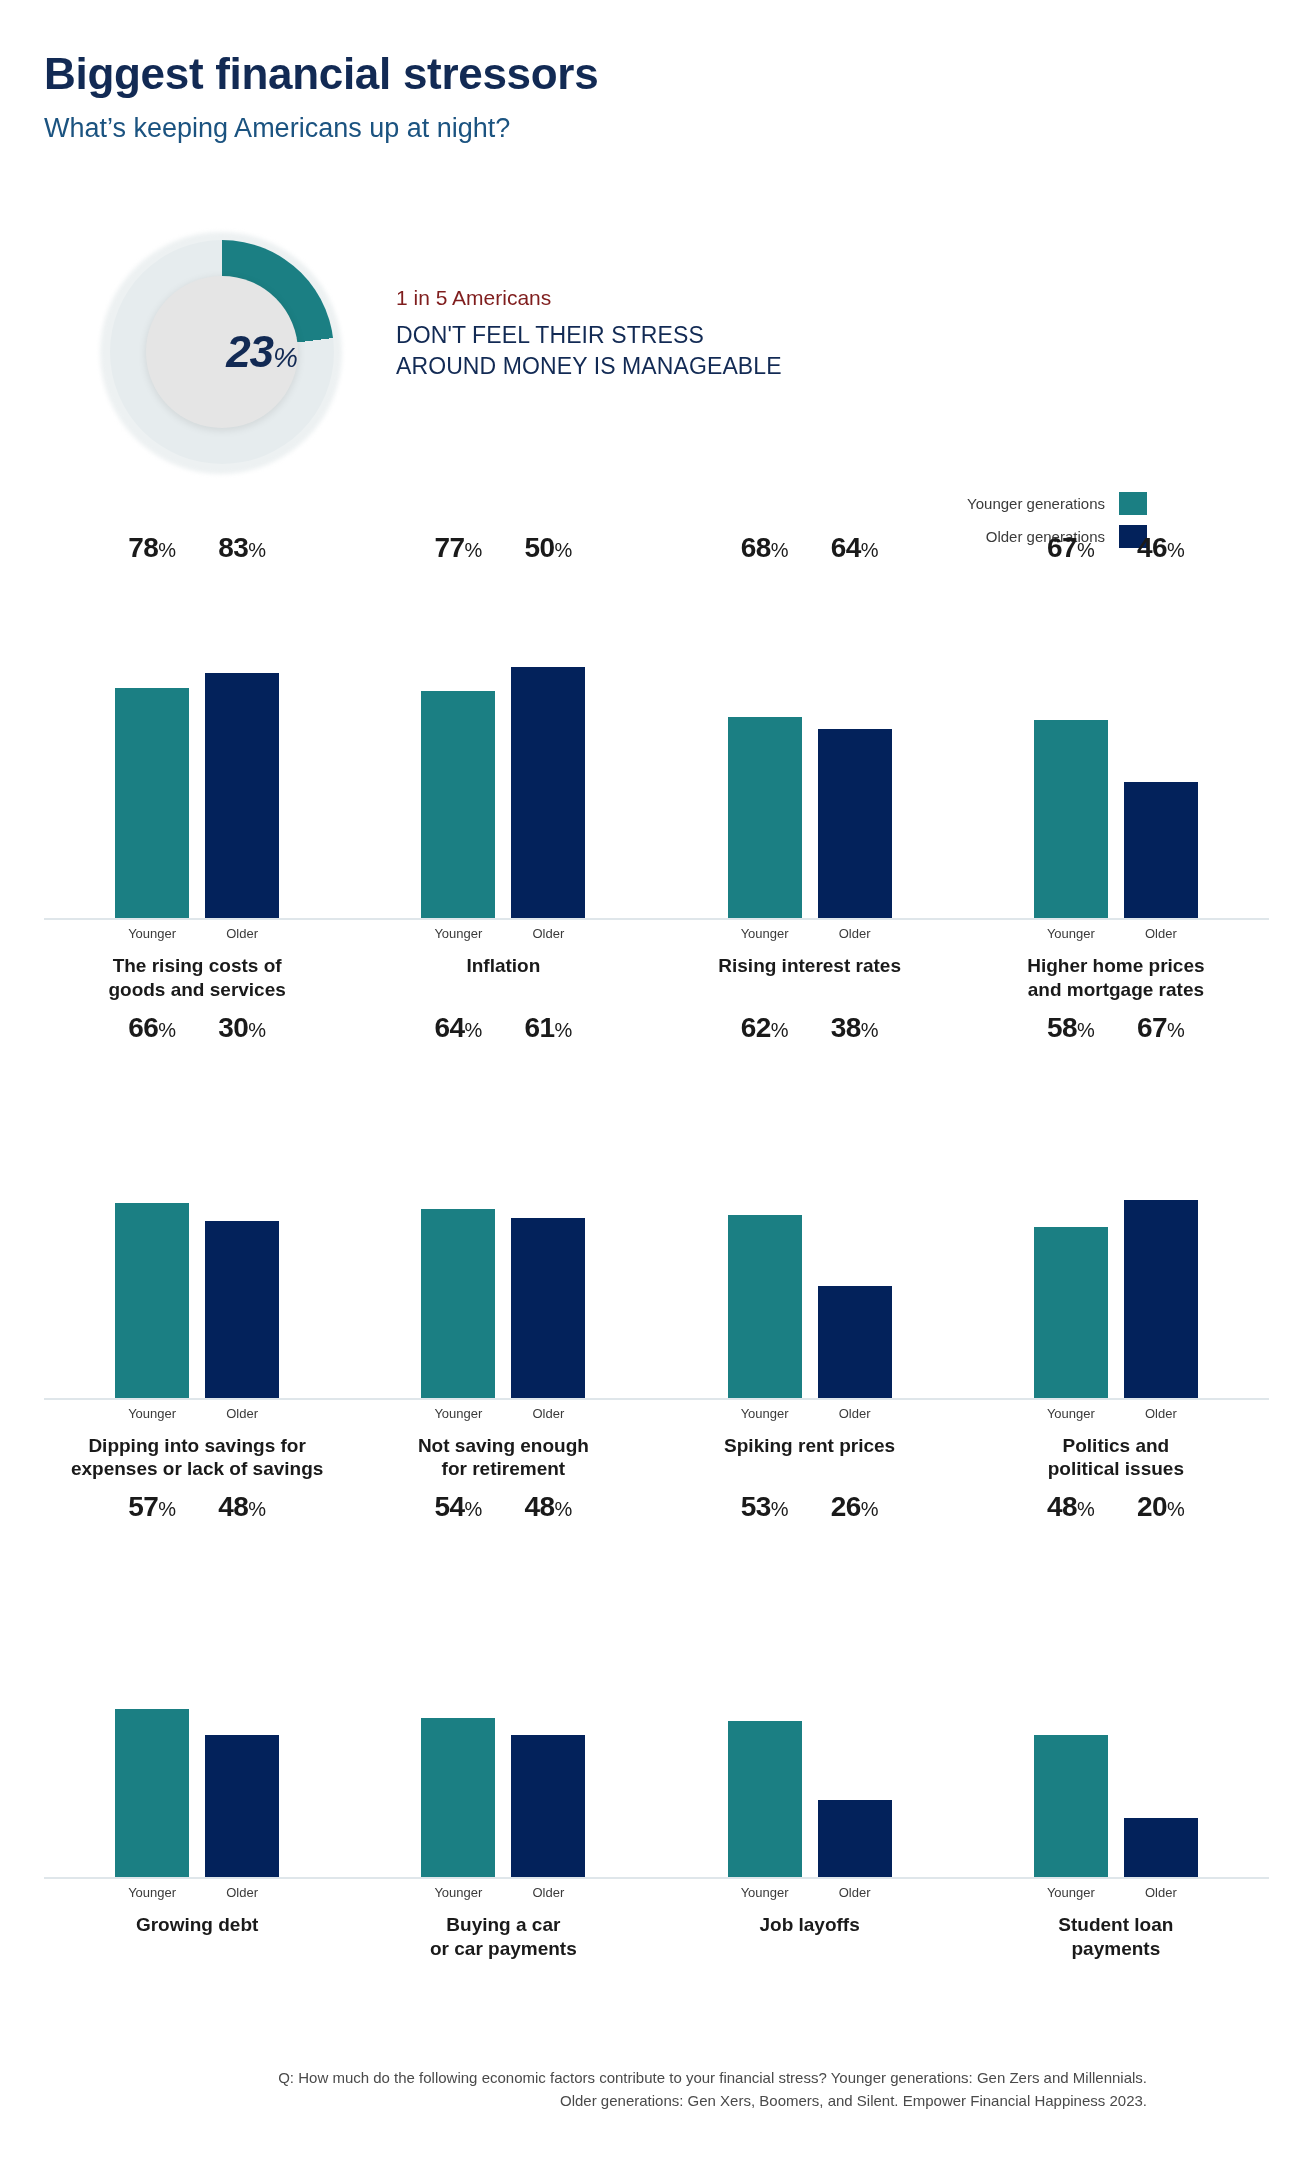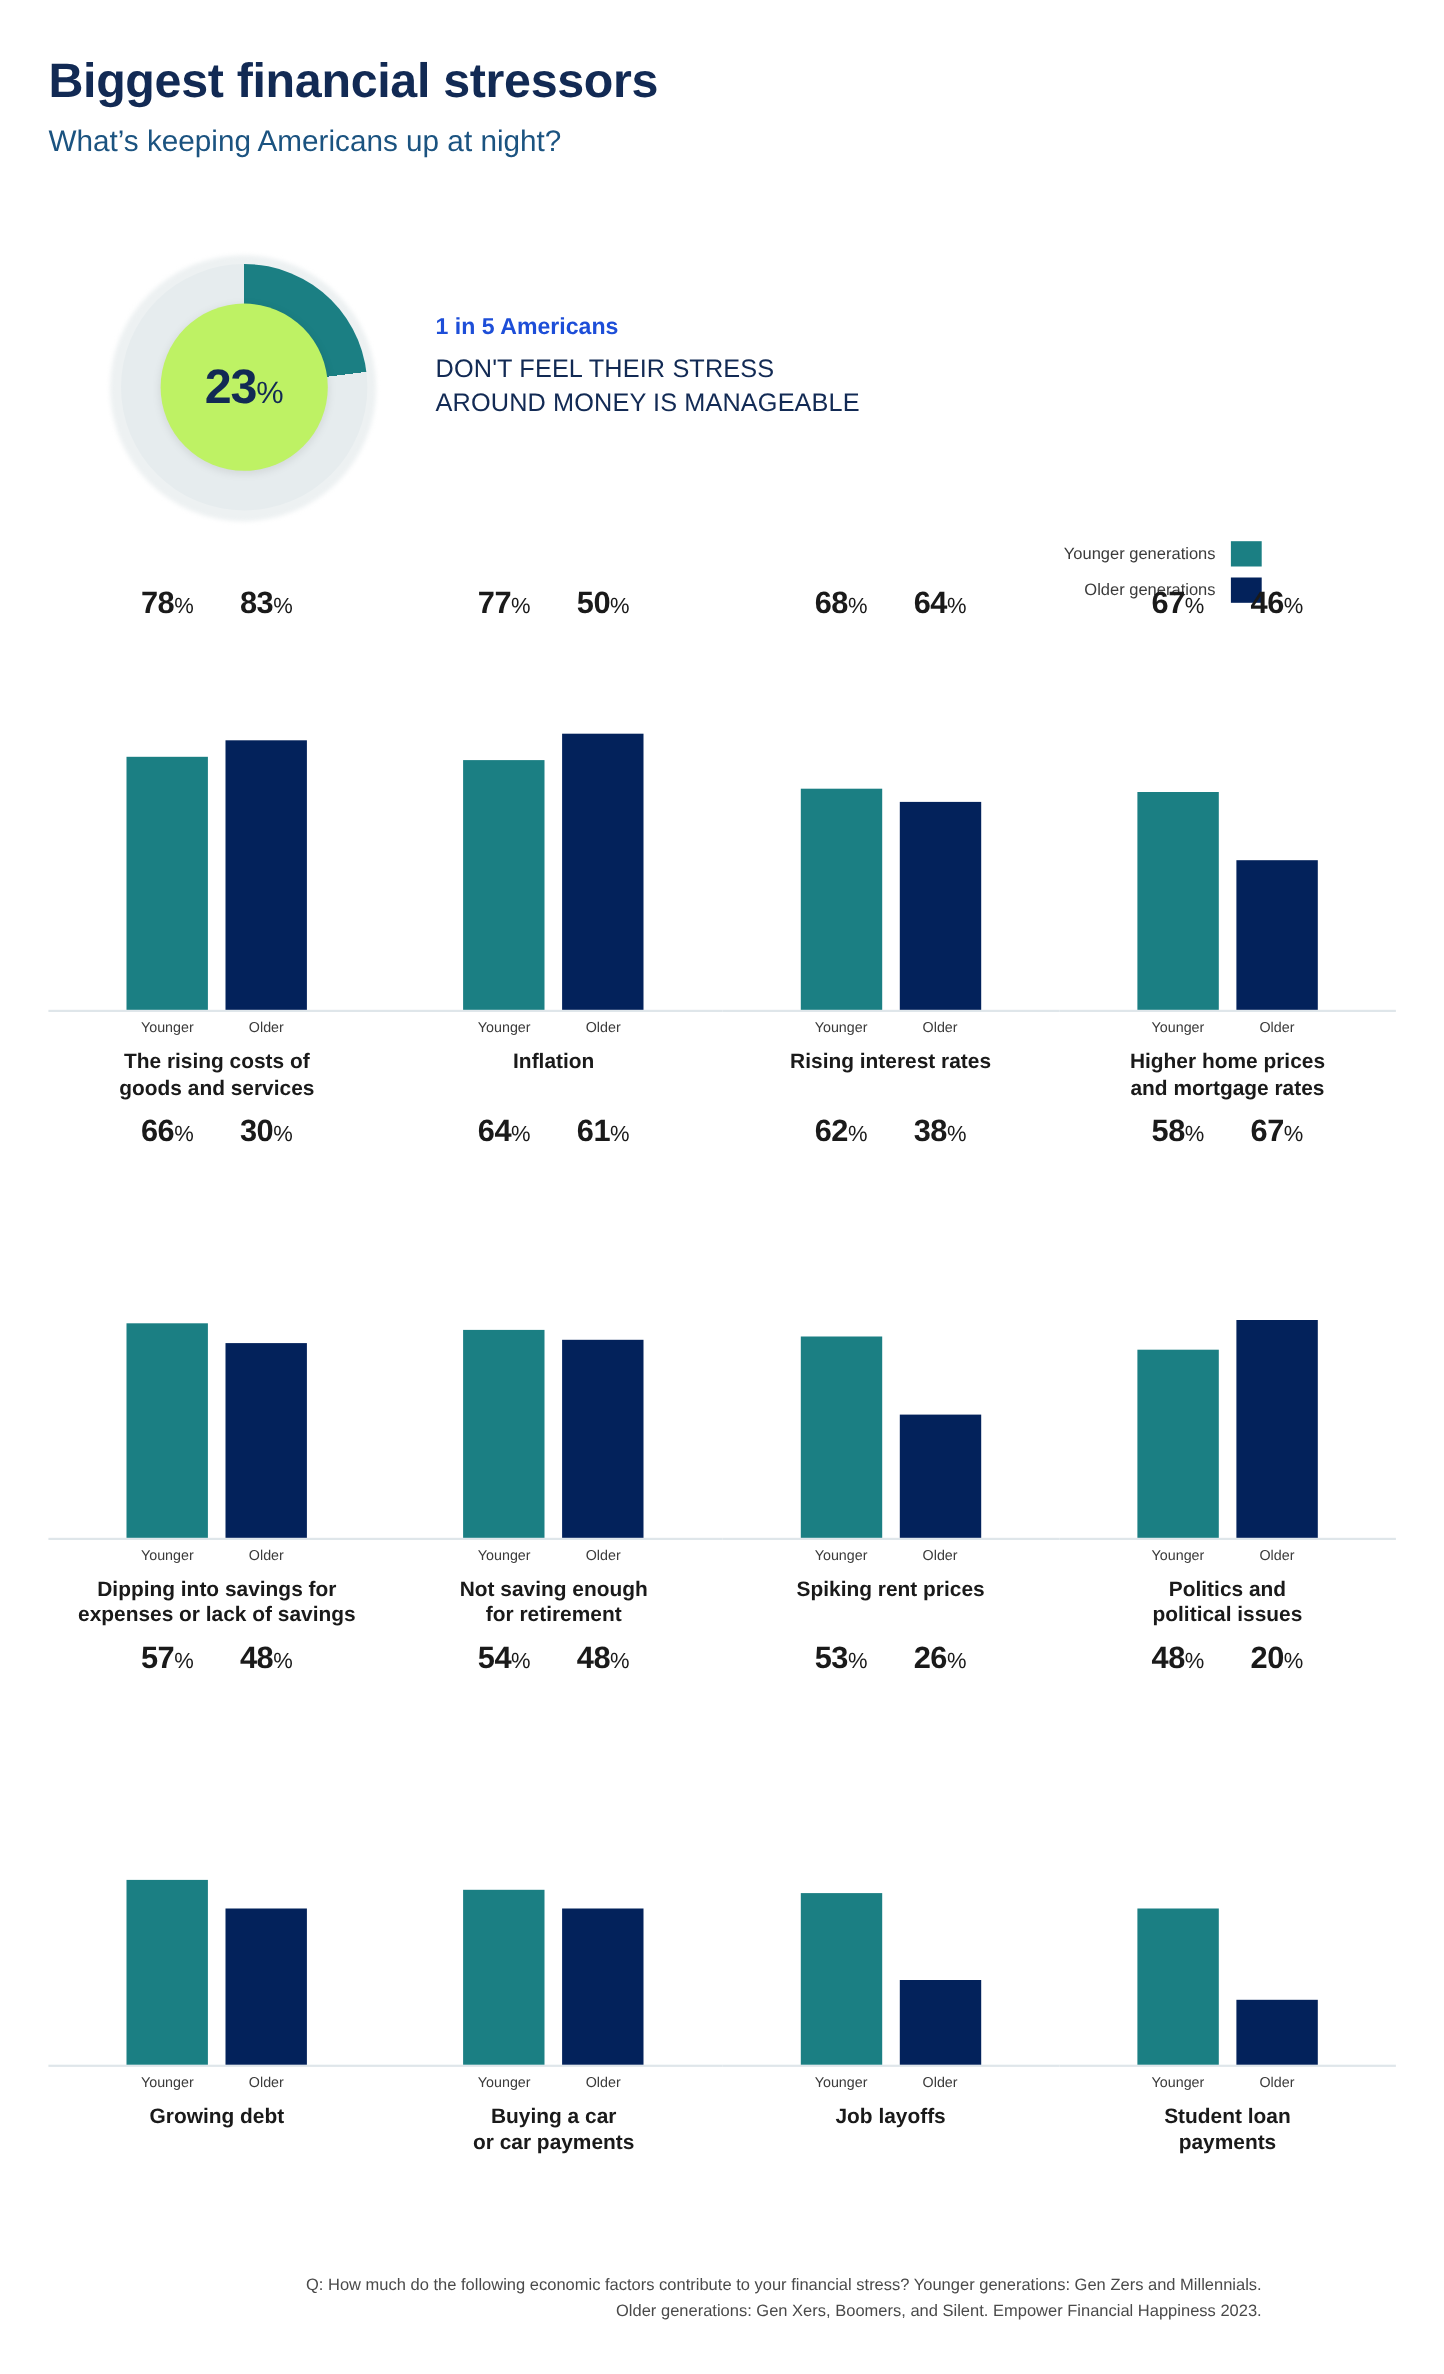--- a/index.html
+++ b/index.html
@@ -73,25 +73,26 @@
       conic-gradient(from 0deg,
         #1b7f83 0deg 82.8deg,
         #e6ecee 82.8deg 360deg);
   }
   .donut-hole {
     position: absolute;
     left: 46px; top: 44px;
     width: 152px;
     height: 152px;
     border-radius: 50%;
-    background: #bef264;
+    background: #e5e5e5;
     box-shadow: 0 2px 9px rgba(0,0,0,0.10);
     display: flex;
     align-items: center;
-    justify-content: center;
+    justify-content: flex-end;
+    font-style: italic;
   }
   .donut-value {
     font-size: 44px;
     font-weight: bold;
     color: #122a54;
     letter-spacing: -1px;
     line-height: 1;
   }
   .donut-value .pct {
     font-size: 28px;
@@ -99,22 +100,22 @@
     letter-spacing: 0;
   }
   .callout-text {
     position: absolute;
     left: 352px;
     top: 52px;
     width: 780px;
   }
   .callout-kicker {
     font-size: 21px;
-    color: #1d4ed8;
-    font-weight: bold;
+    color: #7f1d1d;
+    font-weight: normal;
     line-height: 1.3;
   }
   .callout-head {
     font-size: 23px;
     font-weight: normal;
     color: #122a54;
     line-height: 1.35;
     margin-top: 9px;
     letter-spacing: 0.1px;
   }

